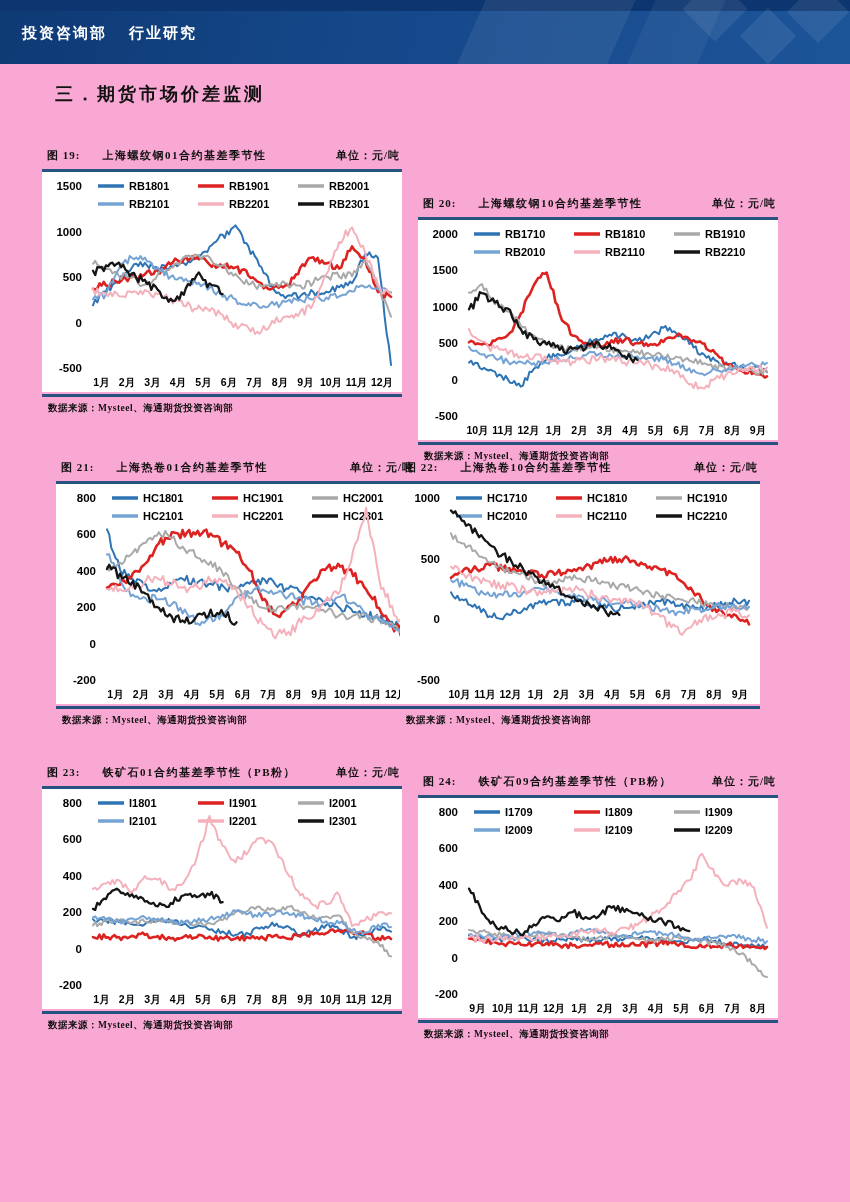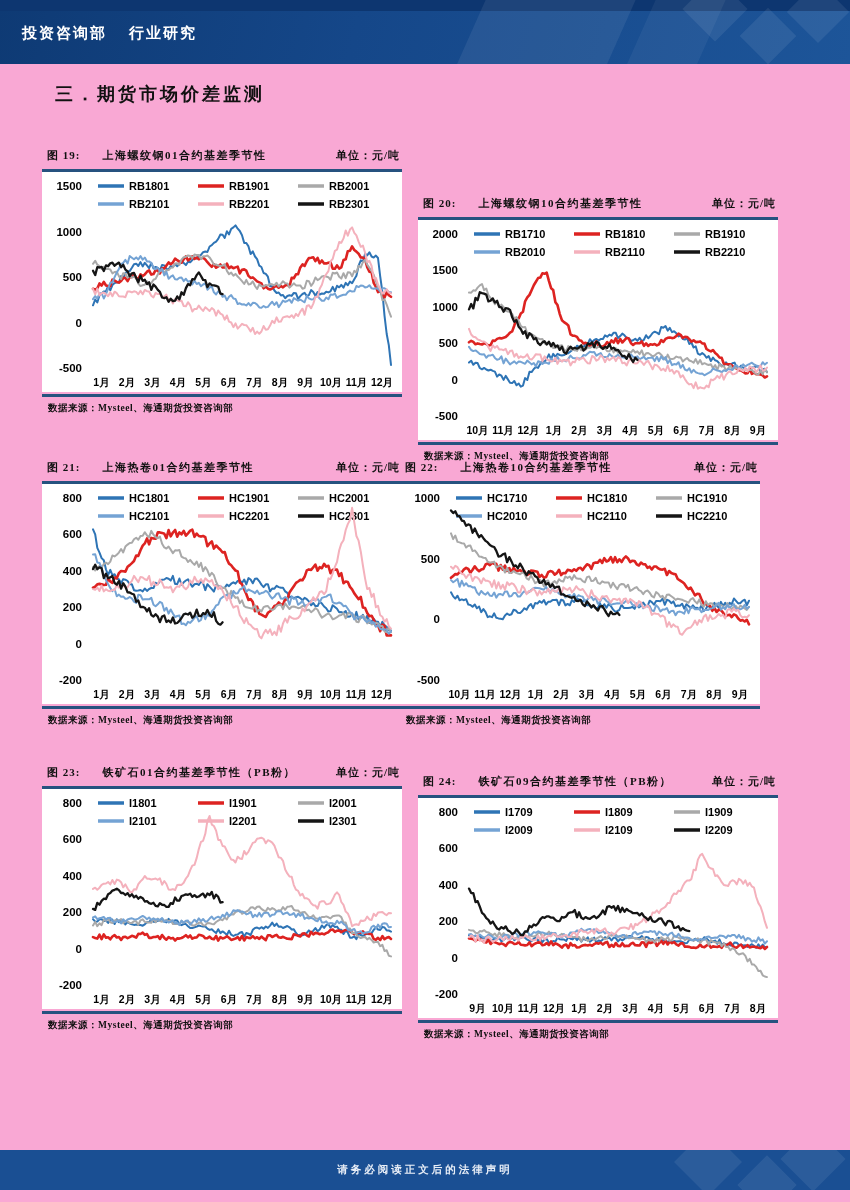--- a/index.html
+++ b/index.html
@@ -159,21 +159,21 @@
         <path d="M51.0 122.3L53.2 120.8L55.3 121.9L57.5 124.3L59.6 123.4L61.8 124.0L64.0 124.5L66.1 123.3L68.3 123.9L70.4 125.6L72.6 125.1L74.8 120.5L76.9 120.9L79.1 118.9L81.2 118.1L83.4 118.4L85.6 117.7L87.7 117.0L89.9 115.0L92.0 112.6L94.2 111.4L96.3 105.5L98.5 98.3L100.7 98.5L102.8 93.5L105.0 91.8L107.1 81.3L109.3 77.4L111.5 74.9L113.6 70.3L115.8 65.2L117.9 61.8L120.1 58.1L122.3 57.6L124.4 53.2L126.6 53.8L128.7 52.6L130.9 60.8L133.1 68.2L135.2 69.9L137.4 82.2L139.5 85.1L141.7 93.8L143.9 100.2L146.0 102.1L148.2 103.6L150.3 105.4L152.5 114.3L154.7 115.6L156.8 115.8L159.0 116.9L161.1 120.2L163.3 120.8L165.4 123.5L167.6 122.8L169.8 124.2L171.9 126.5L174.1 124.5L176.2 124.0L178.4 121.4L180.6 125.9L182.7 126.6L184.9 126.6L187.0 125.2L189.2 122.1L191.4 124.1L193.5 120.4L195.7 122.6L197.8 118.3L200.0 123.2L202.2 119.0L204.3 122.5L206.5 120.1L208.6 117.8L210.8 118.6L213.0 123.3L215.1 125.0L217.3 123.3L219.4 123.3L221.6 123.3L223.8 121.4L225.9 125.8L228.1 123.4L230.2 125.9L232.4 124.3L234.6 124.7L236.7 124.1L238.9 125.4L241.0 124.4L243.2 120.1L245.3 121.9L247.5 118.9L249.7 117.8L251.8 117.5L254.0 118.1L256.1 117.8L258.3 116.0L260.5 113.6L262.6 114.8L264.8 117.9L266.9 116.8L269.1 117.0L271.3 119.1L273.4 121.6L275.6 120.3L277.7 122.1L279.9 121.9L282.1 121.4L284.2 123.4L286.4 123.5L288.5 129.0L290.7 130.3L292.9 131.4L295.0 130.0L297.2 133.1L299.3 134.8L301.5 137.5L303.7 137.9L305.8 143.8L308.0 144.0L310.1 144.3L312.3 144.3L314.4 145.9L316.6 147.8L318.8 148.5L320.9 150.3L323.1 150.4L325.2 151.8L327.4 153.4L329.6 153.3L331.7 148.7L333.9 153.9L336.0 152.4L338.2 154.1L340.4 154.2L342.5 154.5L344.7 155.3L346.8 157.5L349.0 156.3" fill="none" stroke="#DD2321" stroke-width="2.6" stroke-linejoin="round" stroke-linecap="round"></path>
         <path d="M51.0 72.6L53.2 72.7L55.3 70.3L57.5 70.7L59.6 67.6L61.8 65.4L64.0 64.0L66.1 70.1L68.3 68.5L70.4 75.2L72.6 78.1L74.8 80.5L76.9 84.2L79.1 81.9L81.2 87.3L83.4 84.6L85.6 87.1L87.7 90.7L89.9 91.5L92.0 91.8L94.2 94.0L96.3 98.7L98.5 97.0L100.7 101.1L102.8 106.0L105.0 107.4L107.1 106.9L109.3 113.5L111.5 113.0L113.6 114.1L115.8 115.5L117.9 117.3L120.1 118.5L122.3 119.2L124.4 118.9L126.6 123.3L128.7 124.7L130.9 123.0L133.1 123.8L135.2 128.0L137.4 127.9L139.5 126.2L141.7 125.7L143.9 125.2L146.0 129.4L148.2 131.2L150.3 126.1L152.5 129.2L154.7 129.9L156.8 129.9L159.0 130.9L161.1 127.3L163.3 130.3L165.4 127.9L167.6 129.6L169.8 127.6L171.9 127.8L174.1 126.6L176.2 125.3L178.4 128.2L180.6 126.5L182.7 127.1L184.9 129.2L187.0 128.1L189.2 131.3L191.4 131.3L193.5 128.6L195.7 132.4L197.8 128.1L200.0 132.8L202.2 130.2L204.3 131.6L206.5 130.5L208.6 130.9L210.8 132.1L213.0 132.5L215.1 129.9L217.3 132.5L219.4 131.4L221.6 134.1L223.8 130.3L225.9 136.3L228.1 133.3L230.2 133.0L232.4 134.5L234.6 136.4L236.7 135.5L238.9 133.4L241.0 132.7L243.2 134.7L245.3 137.6L247.5 139.8L249.7 134.6L251.8 138.8L254.0 139.1L256.1 138.5L258.3 136.6L260.5 137.4L262.6 137.3L264.8 141.5L266.9 139.6L269.1 138.0L271.3 140.5L273.4 141.2L275.6 142.8L277.7 139.1L279.9 143.7L282.1 140.0L284.2 144.3L286.4 143.2L288.5 144.2L290.7 145.0L292.9 144.3L295.0 148.2L297.2 145.1L299.3 150.0L301.5 143.8L303.7 146.7L305.8 145.8L308.0 150.5L310.1 148.5L312.3 145.3L314.4 149.7L316.6 147.5L318.8 148.2L320.9 149.5L323.1 148.7L325.2 150.6L327.4 149.5L329.6 150.1L331.7 150.1L333.9 149.8L336.0 152.3L338.2 154.0L340.4 154.4L342.5 150.8L344.7 154.2L346.8 149.1L349.0 152.2" fill="none" stroke="#A9A9A9" stroke-width="2" stroke-linejoin="round" stroke-linecap="round"></path>
         <path d="M51.0 126.9L53.2 130.0L55.3 131.1L57.5 130.4L59.6 132.0L61.8 133.9L64.0 134.4L66.1 134.2L68.3 137.7L70.4 135.5L72.6 135.4L74.8 134.7L76.9 137.9L79.1 139.7L81.2 139.1L83.4 136.4L85.6 143.4L87.7 138.6L89.9 141.7L92.0 144.4L94.2 142.8L96.3 141.4L98.5 143.6L100.7 141.6L102.8 141.8L105.0 142.8L107.1 143.8L109.3 140.6L111.5 142.4L113.6 144.4L115.8 143.0L117.9 146.4L120.1 141.3L122.3 142.0L124.4 144.0L126.6 142.6L128.7 142.8L130.9 143.8L133.1 138.5L135.2 140.5L137.4 141.1L139.5 136.8L141.7 140.7L143.9 140.9L146.0 140.1L148.2 141.4L150.3 138.9L152.5 135.6L154.7 137.9L156.8 138.2L159.0 138.2L161.1 138.4L163.3 138.2L165.4 135.1L167.6 135.4L169.8 133.6L171.9 131.8L174.1 132.2L176.2 131.9L178.4 135.7L180.6 134.1L182.7 133.1L184.9 137.1L187.0 136.9L189.2 137.5L191.4 133.9L193.5 135.9L195.7 137.1L197.8 136.4L200.0 134.7L202.2 137.9L204.3 137.0L206.5 137.8L208.6 137.4L210.8 135.7L213.0 134.5L215.1 136.8L217.3 137.5L219.4 136.4L221.6 139.4L223.8 138.0L225.9 136.9L228.1 139.5L230.2 137.9L232.4 137.8L234.6 137.5L236.7 141.1L238.9 136.8L241.0 141.2L243.2 136.4L245.3 139.5L247.5 137.1L249.7 143.2L251.8 140.0L254.0 145.2L256.1 144.1L258.3 144.5L260.5 142.2L262.6 147.8L264.8 144.9L266.9 149.5L269.1 150.6L271.3 148.3L273.4 152.6L275.6 149.9L277.7 152.2L279.9 153.1L282.1 153.8L284.2 153.5L286.4 155.3L288.5 154.1L290.7 152.9L292.9 151.6L295.0 148.5L297.2 149.7L299.3 150.6L301.5 151.0L303.7 152.2L305.8 150.2L308.0 151.1L310.1 149.1L312.3 149.5L314.4 149.9L316.6 146.3L318.8 145.4L320.9 148.3L323.1 147.5L325.2 144.4L327.4 146.5L329.6 144.8L331.7 143.8L333.9 142.7L336.0 144.5L338.2 145.5L340.4 146.3L342.5 146.3L344.7 142.2L346.8 144.6L349.0 142.8" fill="none" stroke="#74A3D4" stroke-width="2" stroke-linejoin="round" stroke-linecap="round"></path>
         <path d="M51.0 108.9L53.2 114.5L55.3 116.7L57.5 117.3L59.6 119.4L61.8 120.2L64.0 121.5L66.1 121.5L68.3 123.0L70.4 127.2L72.6 130.9L74.8 125.3L76.9 127.8L79.1 126.0L81.2 129.4L83.4 129.4L85.6 130.2L87.7 128.9L89.9 134.2L92.0 131.1L94.2 130.6L96.3 136.7L98.5 133.7L100.7 138.1L102.8 136.3L105.0 137.5L107.1 136.6L109.3 134.3L111.5 139.0L113.6 139.6L115.8 137.1L117.9 134.2L120.1 134.4L122.3 134.5L124.4 141.3L126.6 136.4L128.7 139.5L130.9 140.1L133.1 141.6L135.2 141.1L137.4 137.8L139.5 143.9L141.7 139.6L143.9 141.6L146.0 139.9L148.2 140.9L150.3 139.3L152.5 145.4L154.7 141.7L156.8 142.3L159.0 137.6L161.1 139.9L163.3 138.5L165.4 137.7L167.6 140.9L169.8 143.2L171.9 143.4L174.1 136.0L176.2 137.1L178.4 140.6L180.6 139.4L182.7 135.3L184.9 137.4L187.0 142.2L189.2 137.9L191.4 140.3L193.5 138.5L195.7 137.0L197.8 141.1L200.0 137.2L202.2 138.0L204.3 143.2L206.5 142.6L208.6 145.5L210.8 140.5L213.0 139.0L215.1 142.9L217.3 143.6L219.4 143.2L221.6 140.1L223.8 142.2L225.9 144.9L228.1 142.0L230.2 140.9L232.4 144.9L234.6 149.3L236.7 144.6L238.9 145.2L241.0 147.2L243.2 150.3L245.3 148.7L247.5 151.0L249.7 145.5L251.8 151.1L254.0 149.8L256.1 153.6L258.3 151.0L260.5 151.8L262.6 157.4L264.8 155.3L266.9 159.1L269.1 162.4L271.3 164.4L273.4 163.9L275.6 168.1L277.7 162.4L279.9 168.7L282.1 167.3L284.2 168.1L286.4 168.5L288.5 165.6L290.7 167.3L292.9 159.4L295.0 160.2L297.2 158.7L299.3 155.9L301.5 158.1L303.7 153.6L305.8 159.7L308.0 154.9L310.1 152.4L312.3 151.3L314.4 154.2L316.6 153.9L318.8 152.8L320.9 148.4L323.1 149.8L325.2 151.1L327.4 147.9L329.6 151.5L331.7 146.4L333.9 148.0L336.0 147.8L338.2 152.3L340.4 149.4L342.5 145.3L344.7 150.7L346.8 150.1L349.0 147.6" fill="none" stroke="#F4B1BC" stroke-width="2" stroke-linejoin="round" stroke-linecap="round"></path>
         <path d="M51.0 89.4L53.2 84.0L55.3 88.4L57.5 77.8L59.6 80.2L61.8 72.2L64.0 73.1L66.1 73.6L68.3 74.6L70.4 81.3L72.6 80.6L74.8 78.4L76.9 82.5L79.1 80.8L81.2 86.8L83.4 87.3L85.6 91.8L87.7 88.1L89.9 88.6L92.0 89.9L94.2 97.3L96.3 101.7L98.5 100.3L100.7 106.8L102.8 109.1L105.0 113.8L107.1 111.2L109.3 118.1L111.5 113.3L113.6 114.9L115.8 119.3L117.9 118.1L120.1 123.2L122.3 125.0L124.4 122.4L126.6 121.3L128.7 124.4L130.9 121.7L133.1 126.3L135.2 122.9L137.4 126.7L139.5 125.4L141.7 129.9L143.9 126.6L146.0 132.3L148.2 133.6L150.3 129.5L152.5 126.7L154.7 128.8L156.8 127.7L159.0 128.7L161.1 127.6L163.3 125.3L165.4 130.6L167.6 128.5L169.8 123.4L171.9 124.4L174.1 122.2L176.2 127.3L178.4 121.7L180.6 122.8L182.7 127.0L184.9 128.8L187.0 126.8L189.2 127.9L191.4 124.1L193.5 128.7L195.7 127.7L197.8 130.3L200.0 129.9L202.2 133.2L204.3 136.1L206.5 135.8L208.6 138.9L210.8 134.1L213.0 138.7L215.1 142.0L217.3 137.8L219.4 139.9" fill="none" stroke="#151515" stroke-width="2.3" stroke-linejoin="round" stroke-linecap="round"></path>
       </svg>
     <div class="rule"></div>
     <div class="src">数据来源：Mysteel、海通期货投资咨询部</div>
   </div>
 
-  <div class="chart-block" style="left:42px;top:460px;">
+  <div class="chart-block" style="left:56px;top:460px;">
     <div class="chart-head">
       <span class="fig">图 21:</span>
       <span class="ctitle">上海热卷01合约基差季节性</span>
       <span class="unit">单位：元/吨</span>
     </div>
     <div class="rule"></div>
     <svg class="plot" width="360" height="220" viewBox="0 0 360 220">
         <text x="40" y="18.0" text-anchor="end" class="tick">800</text>
         <text x="40" y="54.4" text-anchor="end" class="tick">600</text>
         <text x="40" y="90.8" text-anchor="end" class="tick">400</text>
@@ -353,20 +353,14 @@
         <path d="M51.0 140.4L53.2 140.8L55.3 141.2L57.5 142.9L59.6 141.3L61.8 141.6L64.0 142.1L66.1 144.0L68.3 144.5L70.4 141.7L72.6 146.0L74.8 143.7L76.9 144.3L79.1 145.1L81.2 146.2L83.4 145.4L85.6 146.3L87.7 147.9L89.9 144.9L92.0 144.0L94.2 144.5L96.3 146.0L98.5 145.7L100.7 144.1L102.8 146.8L105.0 147.0L107.1 147.4L109.3 147.0L111.5 144.4L113.6 148.2L115.8 146.3L117.9 145.2L120.1 144.4L122.3 144.6L124.4 147.3L126.6 146.8L128.7 145.0L130.9 147.2L133.1 143.4L135.2 147.1L137.4 145.4L139.5 146.3L141.7 147.7L143.9 149.6L146.0 147.2L148.2 146.5L150.3 150.0L152.5 145.2L154.7 147.6L156.8 147.1L159.0 149.5L161.1 149.3L163.3 148.0L165.4 147.3L167.6 146.9L169.8 147.4L171.9 146.8L174.1 147.7L176.2 146.1L178.4 145.0L180.6 145.7L182.7 144.6L184.9 146.6L187.0 144.8L189.2 143.9L191.4 149.0L193.5 146.8L195.7 148.7L197.8 145.0L200.0 147.9L202.2 148.2L204.3 145.2L206.5 148.1L208.6 147.9L210.8 148.0L213.0 145.6L215.1 144.8L217.3 147.3L219.4 147.4L221.6 147.5L223.8 144.3L225.9 144.6L228.1 148.9L230.2 143.9L232.4 145.0L234.6 144.2L236.7 143.3L238.9 147.9L241.0 145.3L243.2 142.7L245.3 145.8L247.5 142.7L249.7 146.5L251.8 143.7L254.0 145.1L256.1 144.1L258.3 146.4L260.5 147.6L262.6 145.4L264.8 145.4L266.9 148.7L269.1 148.6L271.3 148.9L273.4 149.7L275.6 149.5L277.7 150.0L279.9 149.1L282.1 146.5L284.2 148.8L286.4 149.1L288.5 147.6L290.7 146.2L292.9 149.6L295.0 148.4L297.2 148.7L299.3 149.0L301.5 148.0L303.7 149.8L305.8 146.2L308.0 147.4L310.1 146.4L312.3 144.6L314.4 147.6L316.6 149.2L318.8 149.7L320.9 147.6L323.1 146.6L325.2 149.8L327.4 148.7L329.6 147.0L331.7 149.4L333.9 148.8L336.0 148.8L338.2 149.1L340.4 149.8L342.5 150.1L344.7 148.4L346.8 150.9L349.0 149.0" fill="none" stroke="#DD2321" stroke-width="2.6" stroke-linejoin="round" stroke-linecap="round"></path>
         <path d="M51.0 131.9L53.2 132.6L55.3 132.5L57.5 134.8L59.6 135.4L61.8 133.1L64.0 133.4L66.1 132.1L68.3 134.1L70.4 134.4L72.6 136.0L74.8 137.2L76.9 135.6L79.1 138.6L81.2 134.4L83.4 137.6L85.6 135.1L87.7 138.4L89.9 136.8L92.0 138.2L94.2 138.9L96.3 140.6L98.5 139.6L100.7 139.7L102.8 138.8L105.0 138.9L107.1 137.5L109.3 139.2L111.5 137.3L113.6 138.0L115.8 138.6L117.9 137.6L120.1 135.3L122.3 134.5L124.4 139.3L126.6 136.8L128.7 136.1L130.9 133.6L133.1 137.0L135.2 135.3L137.4 137.5L139.5 138.7L141.7 137.6L143.9 135.8L146.0 136.8L148.2 139.0L150.3 138.9L152.5 137.9L154.7 139.1L156.8 139.2L159.0 138.9L161.1 139.0L163.3 143.3L165.4 138.8L167.6 141.3L169.8 143.0L171.9 141.6L174.1 140.1L176.2 142.1L178.4 140.7L180.6 139.4L182.7 138.1L184.9 140.0L187.0 141.3L189.2 140.0L191.4 136.6L193.5 137.8L195.7 136.3L197.8 136.3L200.0 139.4L202.2 137.7L204.3 139.2L206.5 139.1L208.6 137.3L210.8 140.3L213.0 139.9L215.1 139.9L217.3 140.0L219.4 140.8L221.6 141.5L223.8 140.8L225.9 139.4L228.1 144.0L230.2 141.9L232.4 142.2L234.6 142.1L236.7 144.4L238.9 140.5L241.0 143.4L243.2 139.2L245.3 140.6L247.5 141.8L249.7 139.0L251.8 142.7L254.0 142.1L256.1 137.5L258.3 138.6L260.5 139.6L262.6 140.9L264.8 138.8L266.9 142.2L269.1 140.4L271.3 141.6L273.4 141.2L275.6 143.0L277.7 141.7L279.9 140.3L282.1 145.0L284.2 142.7L286.4 141.2L288.5 142.2L290.7 146.8L292.9 142.1L295.0 143.6L297.2 144.2L299.3 144.9L301.5 144.3L303.7 148.3L305.8 145.3L308.0 149.0L310.1 148.8L312.3 152.2L314.4 150.1L316.6 151.3L318.8 154.9L320.9 156.5L323.1 155.7L325.2 155.3L327.4 157.8L329.6 163.4L331.7 160.8L333.9 166.4L336.0 166.6L338.2 168.9L340.4 173.0L342.5 172.8L344.7 177.3L346.8 178.5L349.0 179.1" fill="none" stroke="#A9A9A9" stroke-width="2" stroke-linejoin="round" stroke-linecap="round"></path>
         <path d="M51.0 136.6L53.2 136.1L55.3 138.3L57.5 137.6L59.6 139.0L61.8 136.5L64.0 138.2L66.1 139.7L68.3 138.6L70.4 136.6L72.6 137.4L74.8 139.1L76.9 139.6L79.1 141.2L81.2 139.2L83.4 140.3L85.6 137.5L87.7 136.7L89.9 137.7L92.0 139.8L94.2 137.8L96.3 134.2L98.5 135.8L100.7 138.7L102.8 136.6L105.0 135.7L107.1 133.8L109.3 133.2L111.5 136.8L113.6 136.4L115.8 134.1L117.9 134.8L120.1 133.2L122.3 134.4L124.4 134.4L126.6 135.2L128.7 135.8L130.9 136.6L133.1 134.8L135.2 135.2L137.4 134.9L139.5 139.9L141.7 137.4L143.9 139.7L146.0 136.1L148.2 138.6L150.3 137.6L152.5 134.4L154.7 134.4L156.8 134.4L159.0 132.4L161.1 134.0L163.3 130.7L165.4 132.6L167.6 132.7L169.8 131.4L171.9 130.9L174.1 132.6L176.2 131.2L178.4 132.9L180.6 135.0L182.7 134.6L184.9 132.9L187.0 135.4L189.2 133.9L191.4 135.3L193.5 135.7L195.7 135.7L197.8 138.5L200.0 138.6L202.2 138.3L204.3 137.1L206.5 137.1L208.6 140.1L210.8 138.8L213.0 139.2L215.1 134.9L217.3 134.0L219.4 136.5L221.6 135.3L223.8 135.2L225.9 133.6L228.1 133.8L230.2 134.1L232.4 133.0L234.6 133.9L236.7 133.3L238.9 137.2L241.0 133.6L243.2 135.0L245.3 136.9L247.5 136.0L249.7 137.8L251.8 135.6L254.0 134.6L256.1 138.2L258.3 138.9L260.5 135.9L262.6 138.5L264.8 140.2L266.9 139.4L269.1 139.6L271.3 140.0L273.4 142.3L275.6 142.2L277.7 141.3L279.9 142.5L282.1 141.1L284.2 141.5L286.4 141.5L288.5 138.9L290.7 138.4L292.9 140.0L295.0 140.0L297.2 139.5L299.3 139.8L301.5 137.6L303.7 137.7L305.8 138.2L308.0 140.0L310.1 137.5L312.3 138.3L314.4 136.9L316.6 137.0L318.8 139.8L320.9 136.9L323.1 140.2L325.2 138.1L327.4 142.6L329.6 140.0L331.7 140.7L333.9 143.7L336.0 142.4L338.2 144.1L340.4 139.4L342.5 142.7L344.7 141.4L346.8 145.6L349.0 143.2" fill="none" stroke="#74A3D4" stroke-width="2" stroke-linejoin="round" stroke-linecap="round"></path>
         <path d="M51.0 139.2L53.2 137.5L55.3 138.6L57.5 143.9L59.6 137.4L61.8 142.8L64.0 141.5L66.1 144.7L68.3 139.7L70.4 138.5L72.6 140.9L74.8 144.0L76.9 142.6L79.1 141.8L81.2 138.7L83.4 140.0L85.6 142.2L87.7 138.6L89.9 141.3L92.0 141.9L94.2 137.8L96.3 140.6L98.5 140.5L100.7 142.6L102.8 138.4L105.0 139.9L107.1 137.0L109.3 139.0L111.5 139.7L113.6 142.3L115.8 142.2L117.9 141.7L120.1 137.7L122.3 142.2L124.4 137.0L126.6 141.4L128.7 139.2L130.9 137.6L133.1 138.5L135.2 135.6L137.4 136.4L139.5 139.1L141.7 138.2L143.9 138.8L146.0 137.4L148.2 137.1L150.3 138.9L152.5 139.1L154.7 135.0L156.8 134.8L159.0 138.6L161.1 132.3L163.3 131.9L165.4 133.8L167.6 133.4L169.8 135.5L171.9 134.2L174.1 131.7L176.2 135.6L178.4 130.5L180.6 132.3L182.7 133.2L184.9 131.8L187.0 130.3L189.2 134.6L191.4 136.7L193.5 134.4L195.7 136.9L197.8 134.9L200.0 132.2L202.2 130.3L204.3 129.7L206.5 129.4L208.6 130.0L210.8 131.1L213.0 126.0L215.1 131.2L217.3 125.9L219.4 127.0L221.6 124.8L223.8 123.4L225.9 119.9L228.1 124.3L230.2 120.2L232.4 120.5L234.6 114.5L236.7 114.7L238.9 112.4L241.0 115.1L243.2 111.3L245.3 110.2L247.5 108.6L249.7 105.1L251.8 105.0L254.0 98.3L256.1 95.4L258.3 96.1L260.5 92.6L262.6 93.2L264.8 88.1L266.9 84.5L269.1 82.5L271.3 82.6L273.4 81.1L275.6 71.7L277.7 72.3L279.9 61.6L282.1 57.4L284.2 55.9L286.4 60.2L288.5 64.1L290.7 69.0L292.9 70.5L295.0 71.0L297.2 78.0L299.3 77.3L301.5 80.3L303.7 84.2L305.8 86.9L308.0 87.4L310.1 88.0L312.3 83.7L314.4 82.2L316.6 83.2L318.8 86.4L320.9 80.9L323.1 82.3L325.2 85.8L327.4 82.3L329.6 87.8L331.7 84.7L333.9 88.4L336.0 89.7L338.2 99.0L340.4 105.1L342.5 108.5L344.7 115.1L346.8 123.4L349.0 129.8" fill="none" stroke="#F4B1BC" stroke-width="2" stroke-linejoin="round" stroke-linecap="round"></path>
         <path d="M51.0 90.6L53.2 95.1L55.3 95.1L57.5 104.1L59.6 103.1L61.8 108.7L64.0 114.8L66.1 116.6L68.3 120.1L70.4 121.8L72.6 125.6L74.8 123.5L76.9 127.2L79.1 130.5L81.2 131.6L83.4 129.1L85.6 130.6L87.7 128.4L89.9 132.4L92.0 133.5L94.2 136.1L96.3 134.8L98.5 131.4L100.7 134.2L102.8 137.1L105.0 137.1L107.1 133.4L109.3 133.6L111.5 127.9L113.6 129.2L115.8 126.4L117.9 127.5L120.1 125.3L122.3 121.4L124.4 119.2L126.6 119.9L128.7 118.3L130.9 118.4L133.1 119.7L135.2 119.6L137.4 122.0L139.5 123.2L141.7 123.0L143.9 119.0L146.0 119.6L148.2 118.4L150.3 115.1L152.5 114.4L154.7 114.1L156.8 112.0L159.0 119.2L161.1 114.3L163.3 119.8L165.4 121.0L167.6 119.1L169.8 120.4L171.9 120.9L174.1 119.2L176.2 118.0L178.4 120.2L180.6 118.5L182.7 116.1L184.9 112.4L187.0 116.2L189.2 108.9L191.4 108.1L193.5 109.7L195.7 108.1L197.8 112.5L200.0 108.0L202.2 114.2L204.3 109.7L206.5 113.7L208.6 110.9L210.8 112.8L213.0 113.7L215.1 115.2L217.3 115.2L219.4 114.9L221.6 117.4L223.8 115.2L225.9 118.4L228.1 120.0L230.2 122.1L232.4 119.0L234.6 123.2L236.7 123.9L238.9 122.7L241.0 120.7L243.2 120.3L245.3 124.0L247.5 127.2L249.7 123.2L251.8 122.9L254.0 124.1L256.1 129.8L258.3 129.6L260.5 128.3L262.6 132.4L264.8 130.1L266.9 131.9L269.1 132.6L271.3 133.1" fill="none" stroke="#151515" stroke-width="2.3" stroke-linejoin="round" stroke-linecap="round"></path>
       </svg>
     <div class="rule"></div>
     <div class="src">数据来源：Mysteel、海通期货投资咨询部</div>
   </div>
 
-  <div class="footer">
-    <div class="f-dia" style="right:118px;top:-12px;width:48px;height:48px;"></div>
-    <div class="f-dia" style="right:62px;top:14px;width:42px;height:42px;"></div>
-    <div class="f-dia" style="right:14px;top:-14px;width:46px;height:46px;"></div>
-    <div class="f-text">请务必阅读正文后的法律声明</div>
-  </div>
 
 </div>
 
 </body></html>

